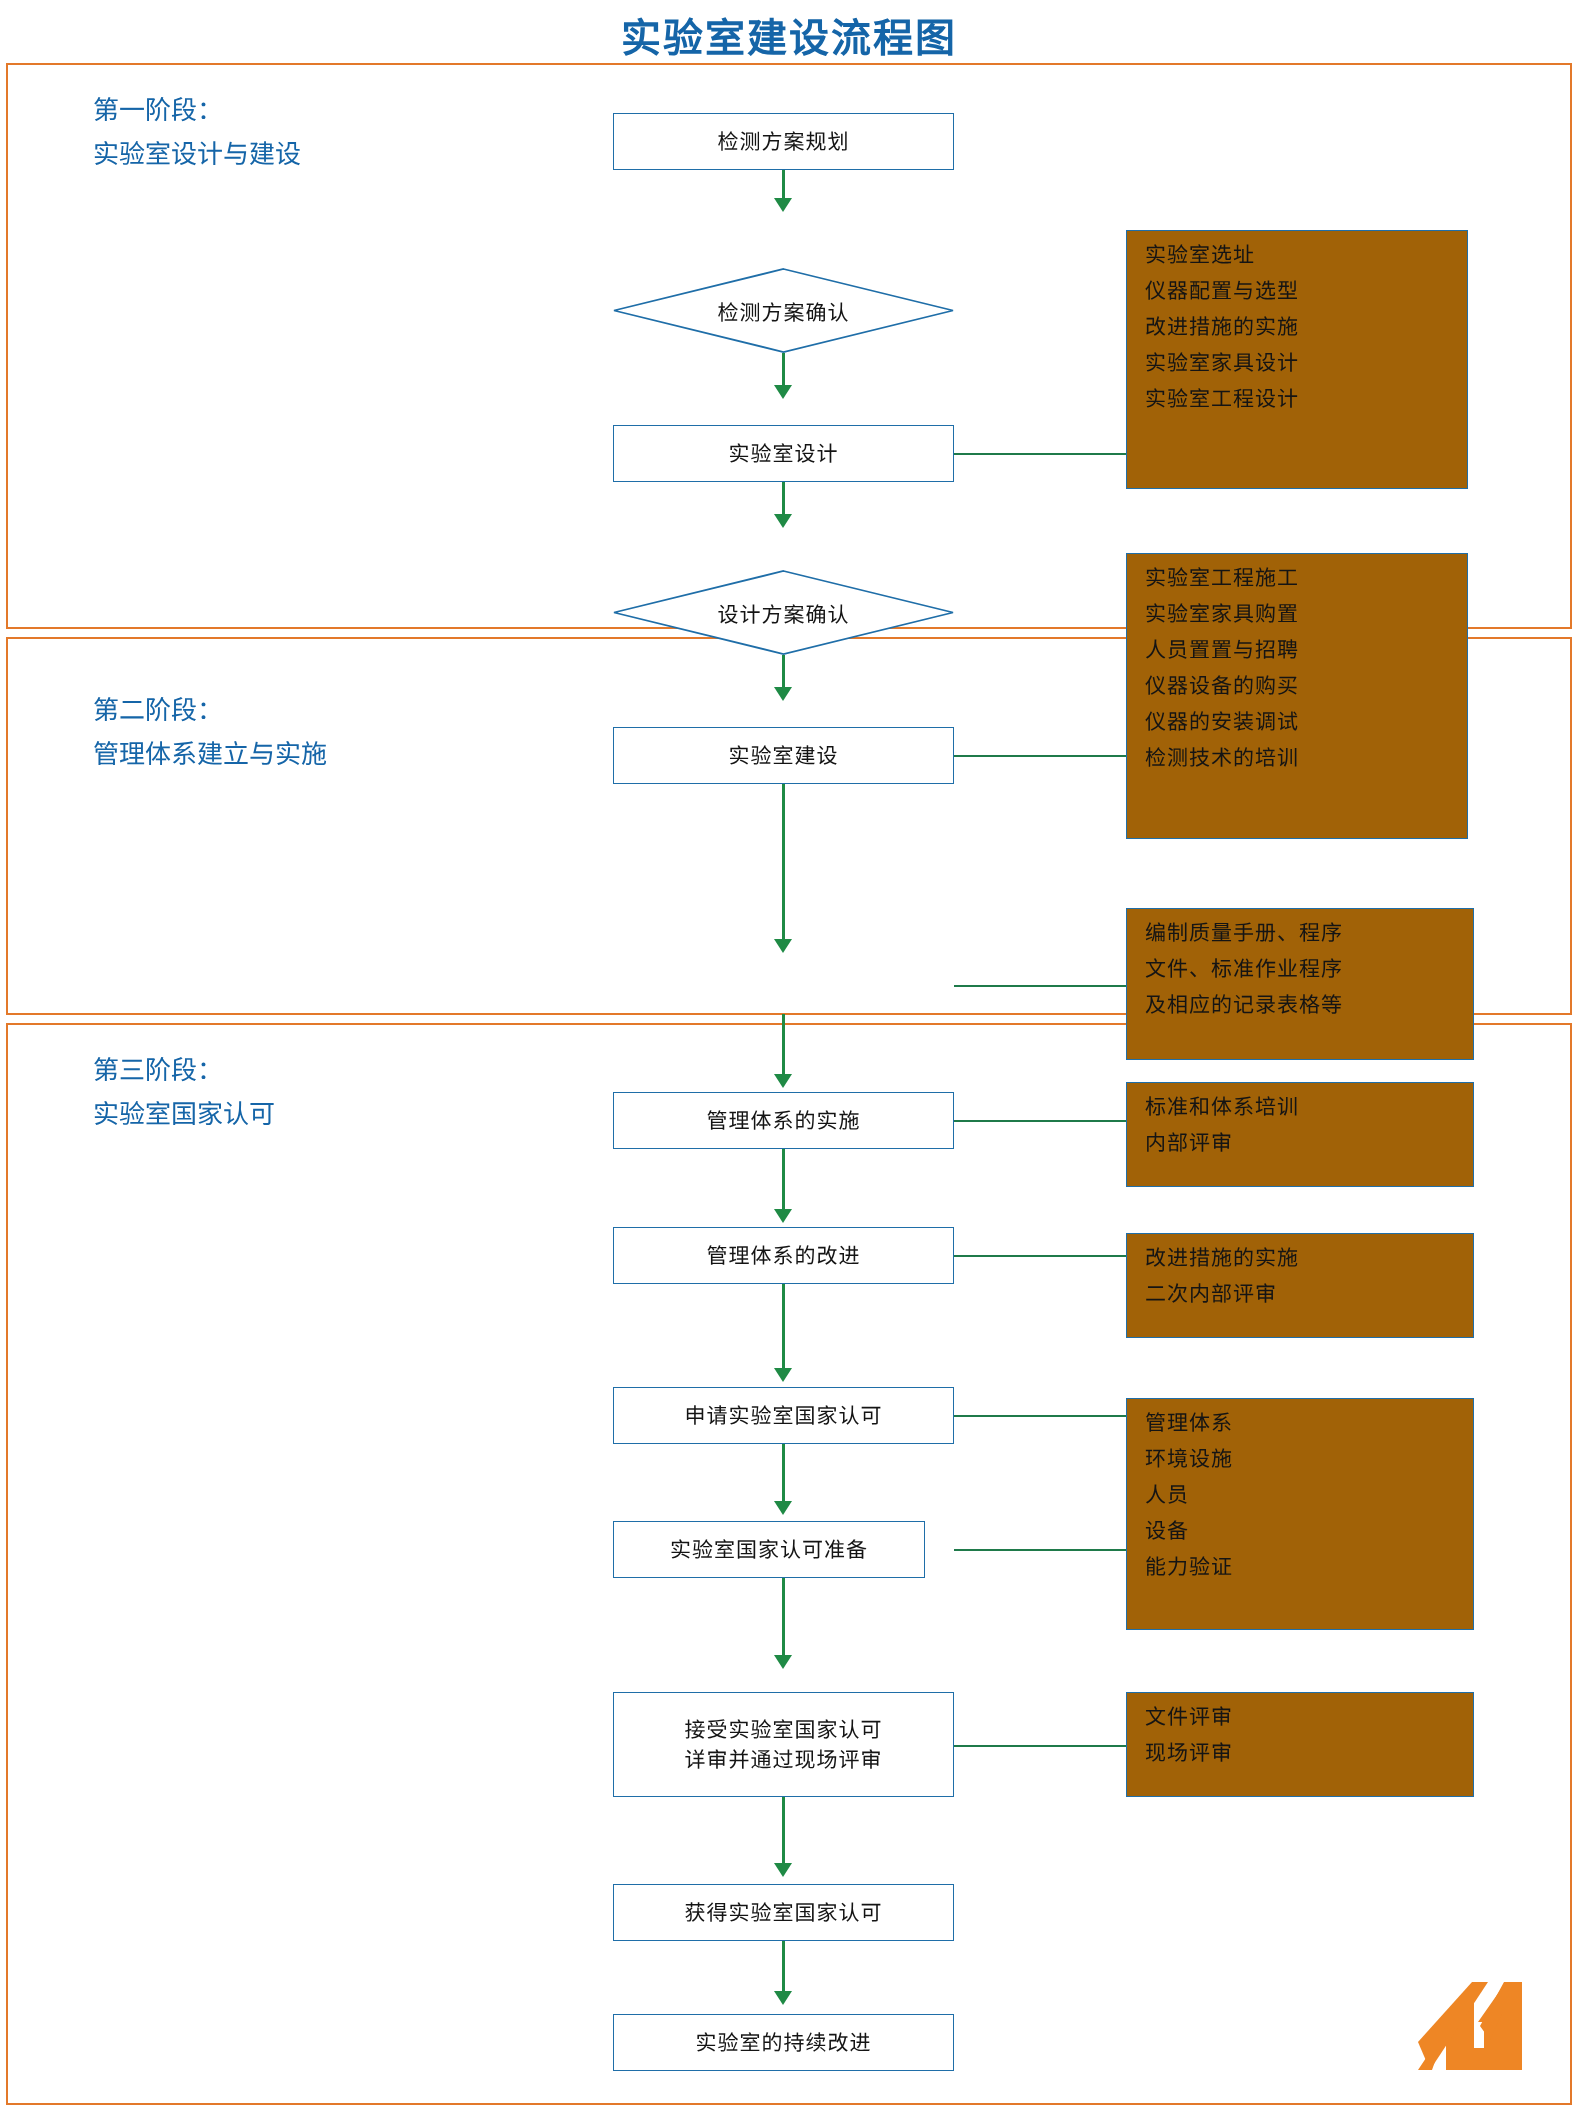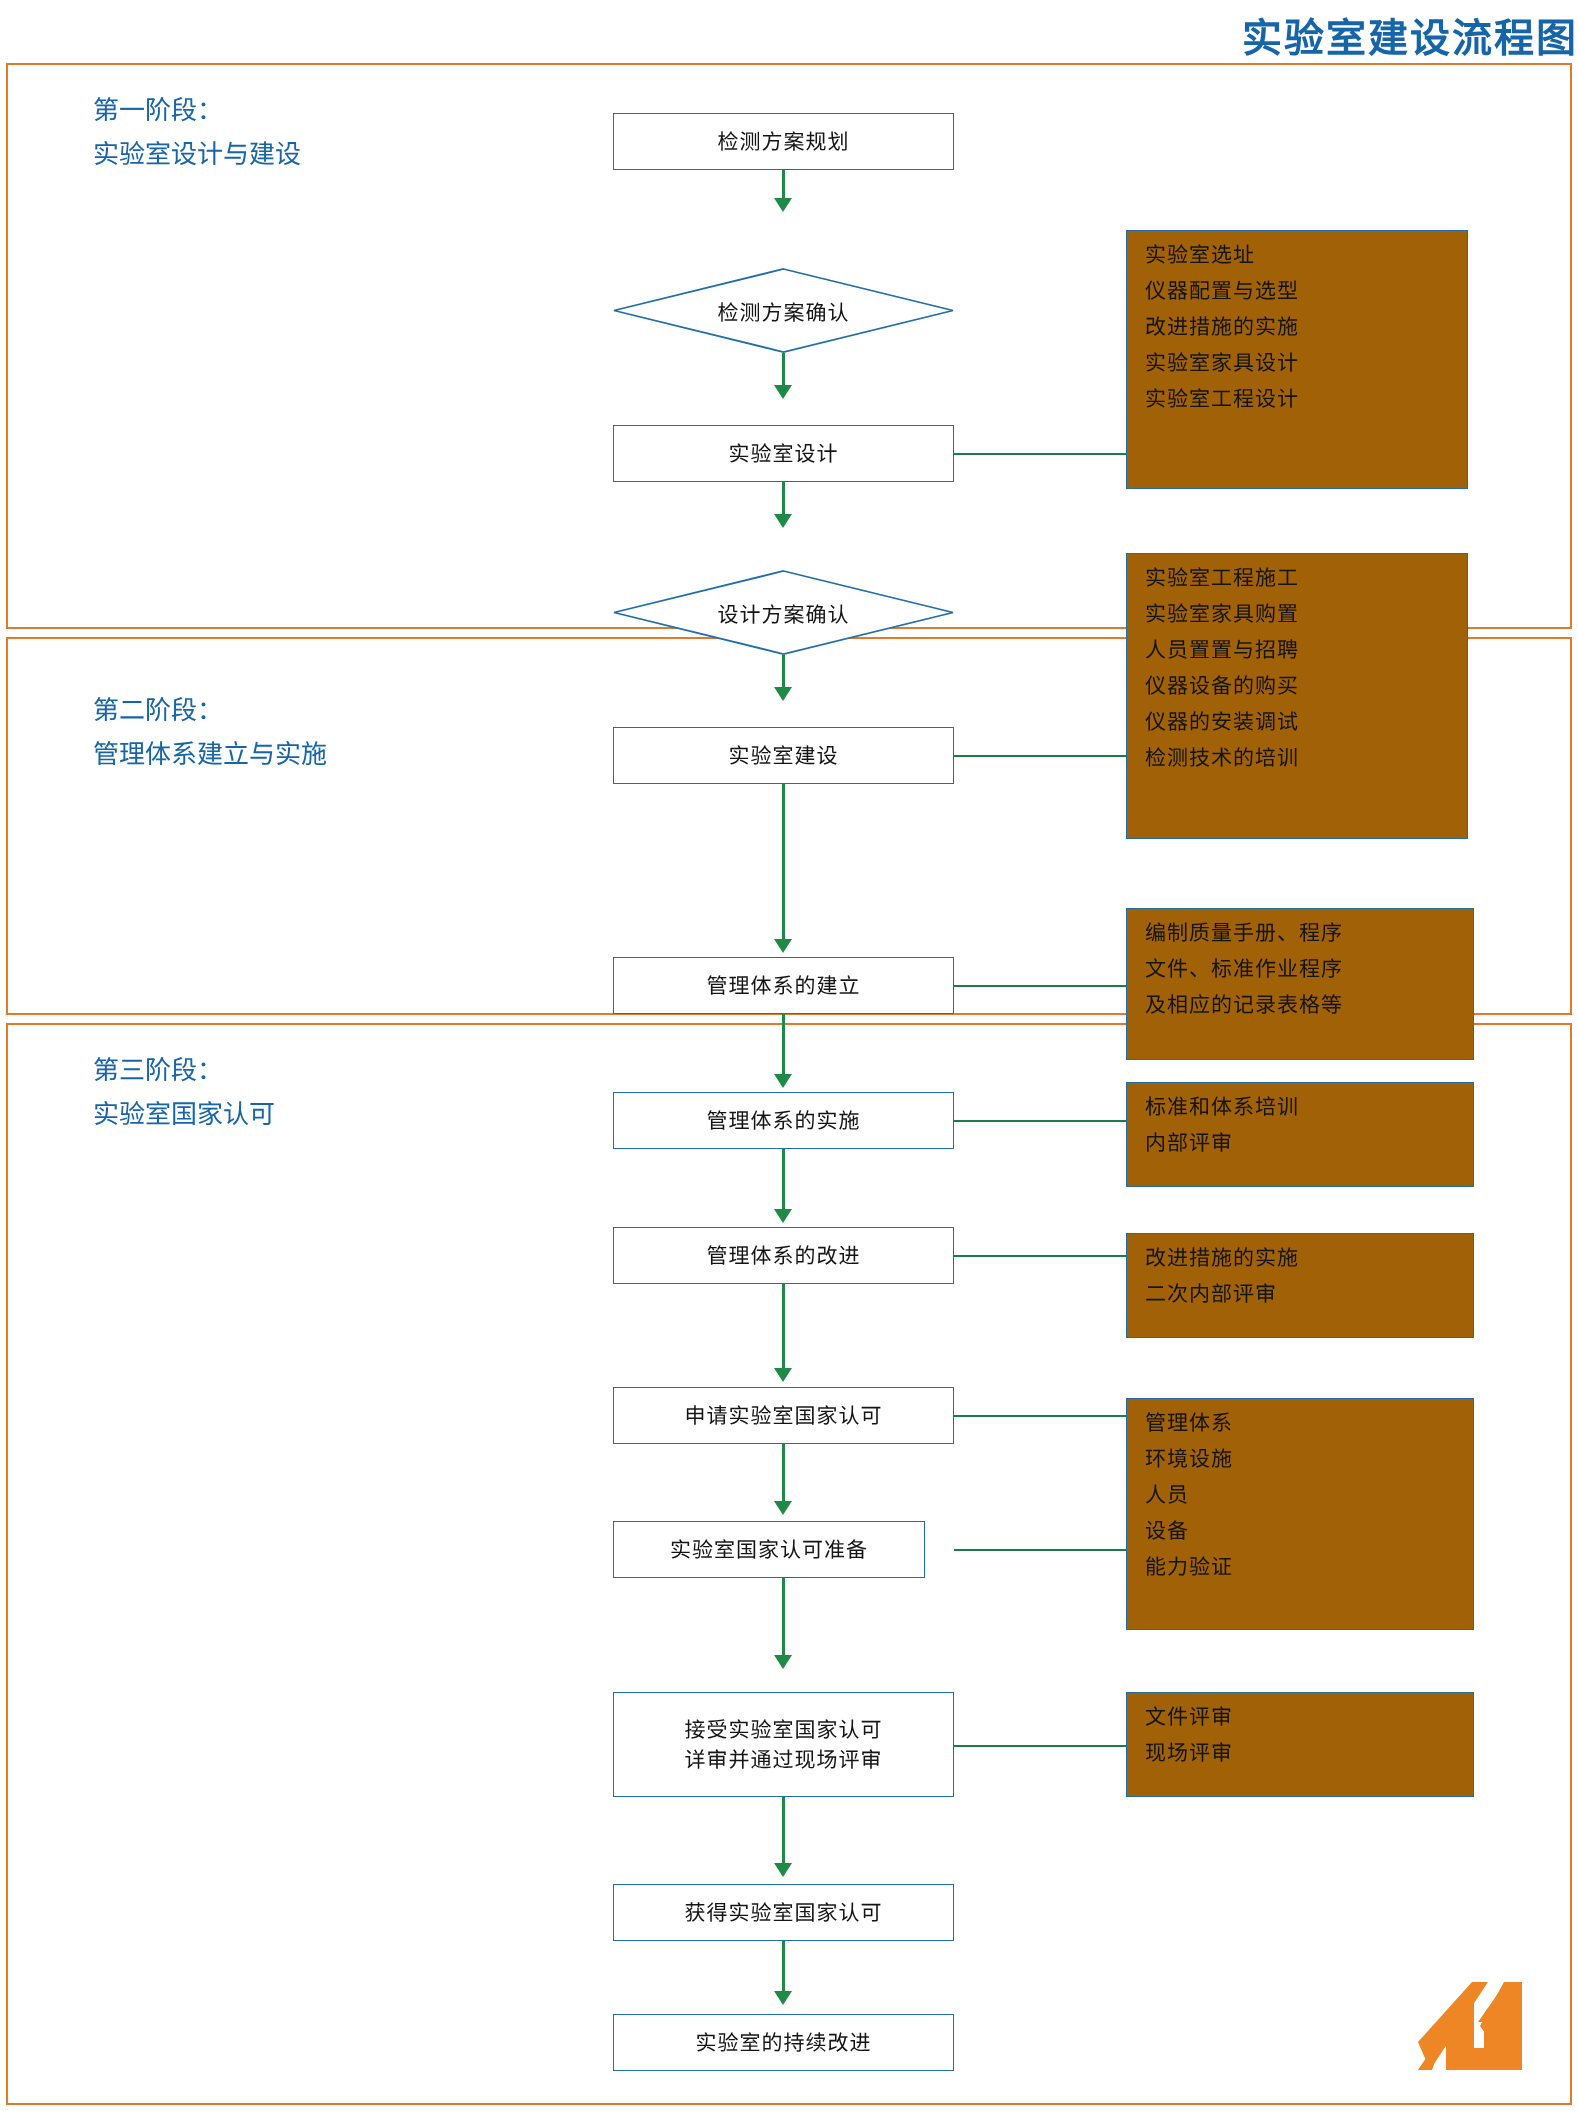--- a/index.html
+++ b/index.html
@@ -9,21 +9,21 @@
     font-family:"Liberation Sans","DejaVu Sans",sans-serif;
     position:relative;
     overflow:hidden;
     color:#1a1a1a;
   }
   .canvas{position:relative;width:1578px;height:2111px;}
 
   
   #page-title{
     position:absolute;top:6px;left:0;width:1578px;
-    text-align:right;
+    text-align:center;
     font-size:40px;font-weight:bold;letter-spacing:2px;
     color:#1565a8;
   }
 
   
   .stage-frame{
     position:absolute;
     border:2px solid #e3792a;
     box-sizing:border-box;
     background:transparent;
@@ -179,23 +179,20 @@
     <div>实验室家具购置</div>
     <div>人员置置与招聘</div>
     <div>仪器设备的购买</div>
     <div>仪器的安装调试</div>
     <div>检测技术的培训</div>
   </div>
 
   <div class="v-line" style="left:782px;top:784px;height:159px;"></div>
   <div class="arrow-head" style="left:774px;top:939px;"></div>
 
-  <div class="node" style="left:613px;top:957px;width:341px;height:57px;">
-    <span>管理体系的建立</span>
-  </div>
 
   <div class="h-line" style="left:954px;top:985px;width:172px;"></div>
 
   <div class="note" style="left:1126px;top:908px;width:348px;height:152px;">
     <div>编制质量手册、程序</div>
     <div>文件、标准作业程序</div>
     <div>及相应的记录表格等</div>
   </div>
 
   <div class="v-line" style="left:782px;top:1014px;height:64px;"></div>

